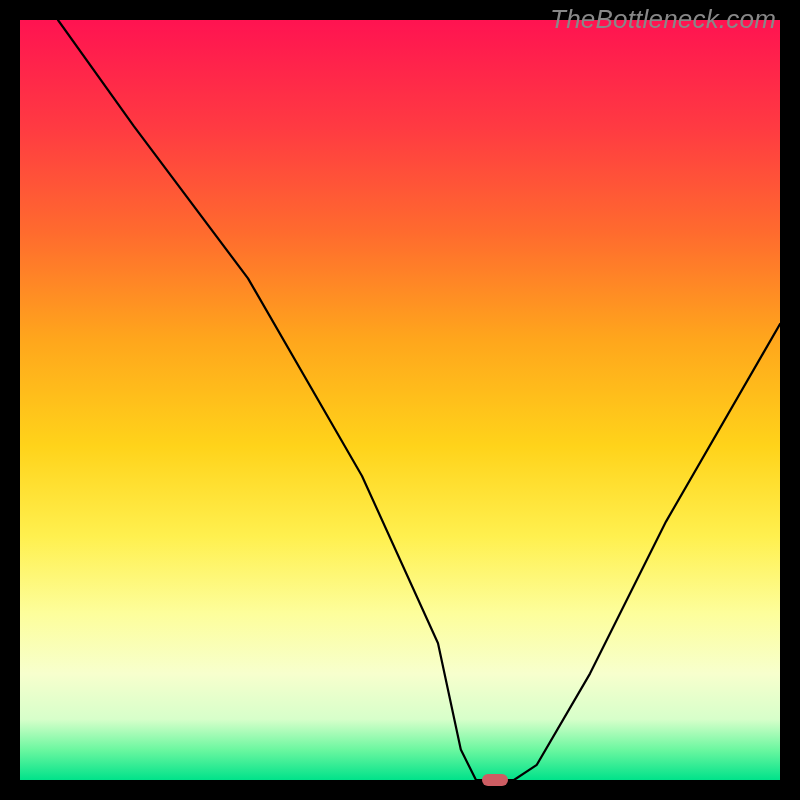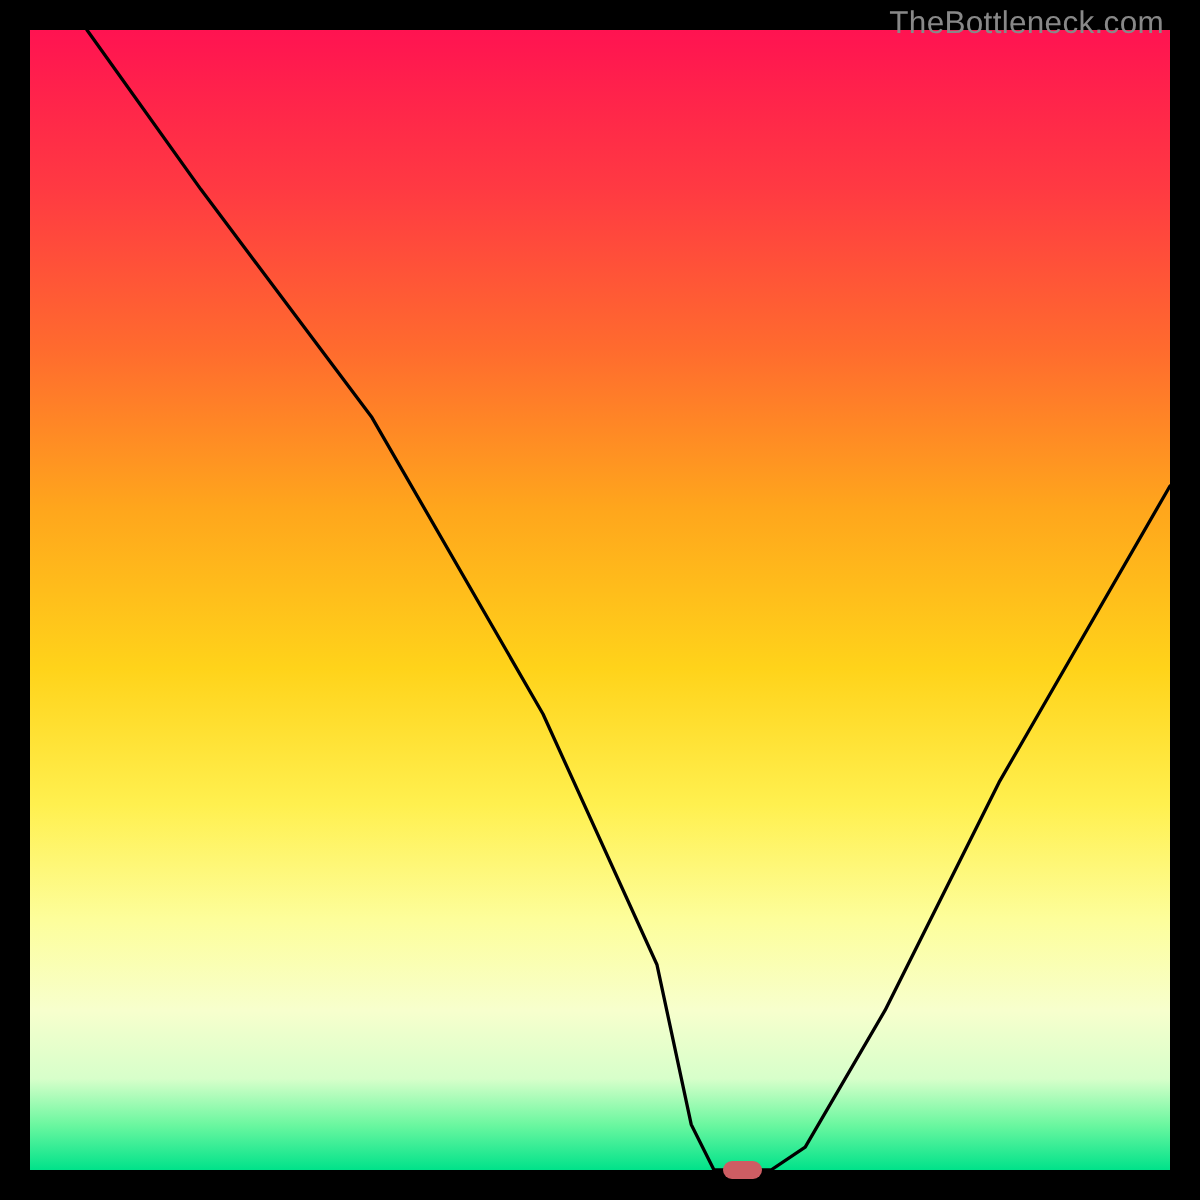--- a/index.html
+++ b/index.html
@@ -33,24 +33,25 @@
       #d7ffca 92%,
       #6cf7a0 96%,
       #00e28a 100%
     );
   }
   .watermark {
     position: absolute;
     top: 4px;
     right: 24px;
     font-family: Arial, Helvetica, sans-serif;
-    font-size: 21px;
+    font-size: 26px;
     font-weight: 500;
     color: #888888;
     letter-spacing: 0.2px;
+    font-style: italic;
   }
   svg.curve {
     position: absolute;
     left: 0;
     top: 0;
     width: 760px;
     height: 760px;
   }
   .marker {
     position: absolute;

